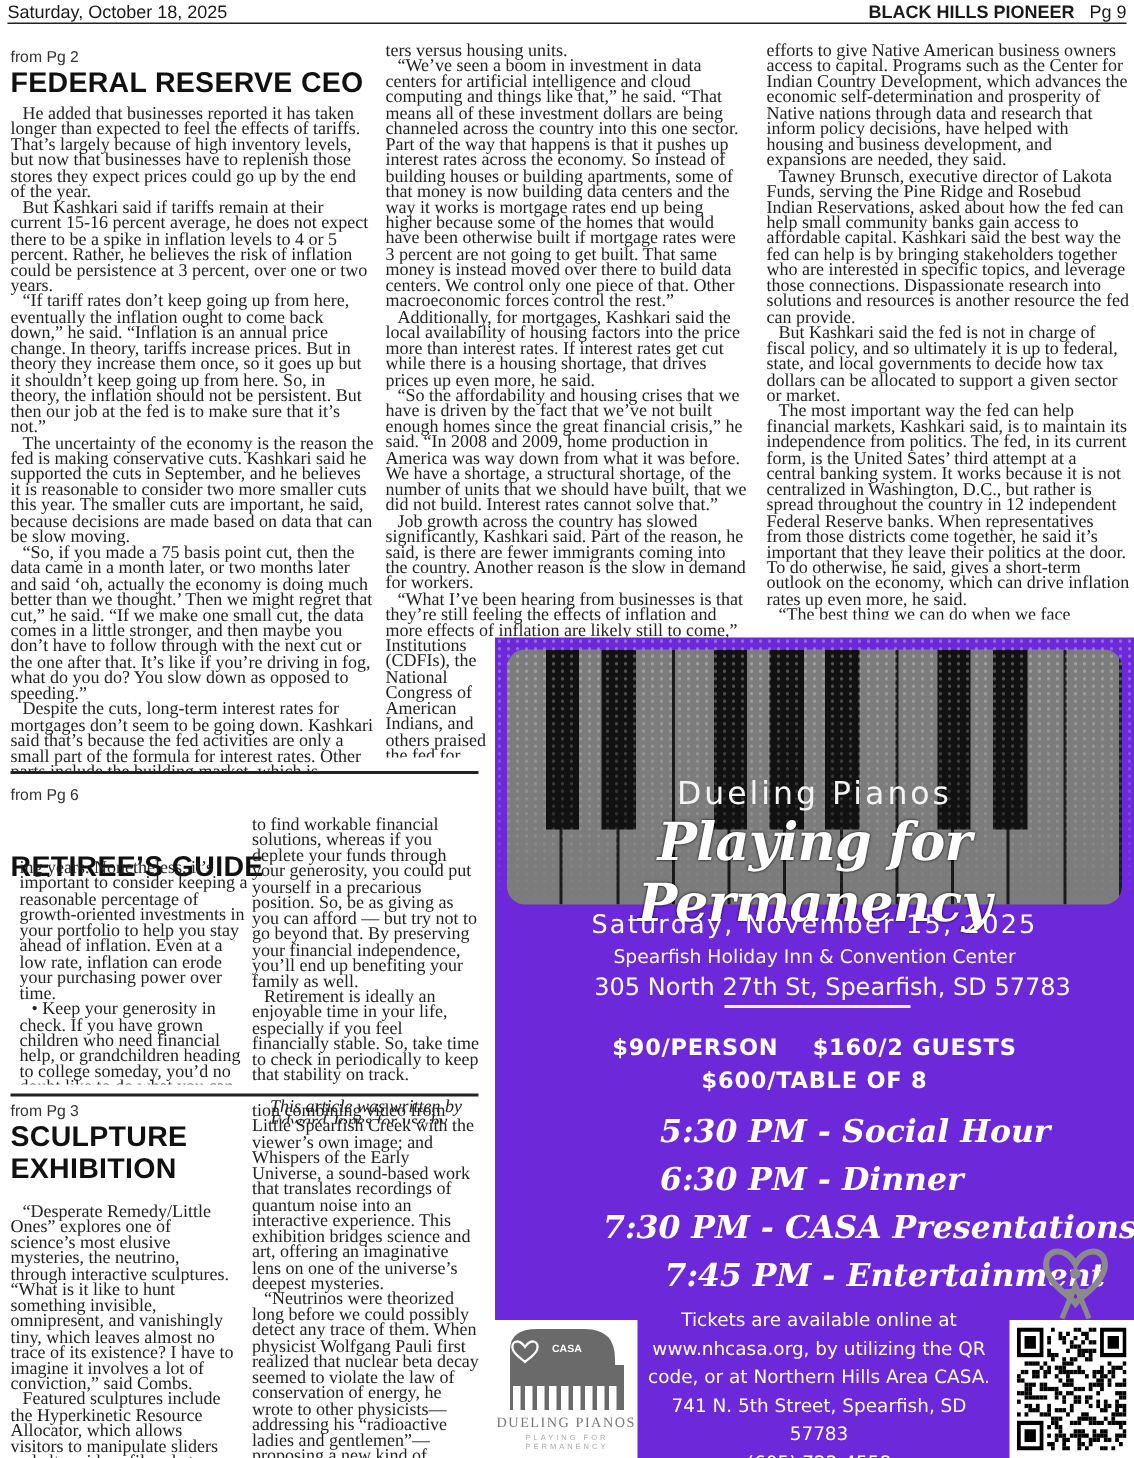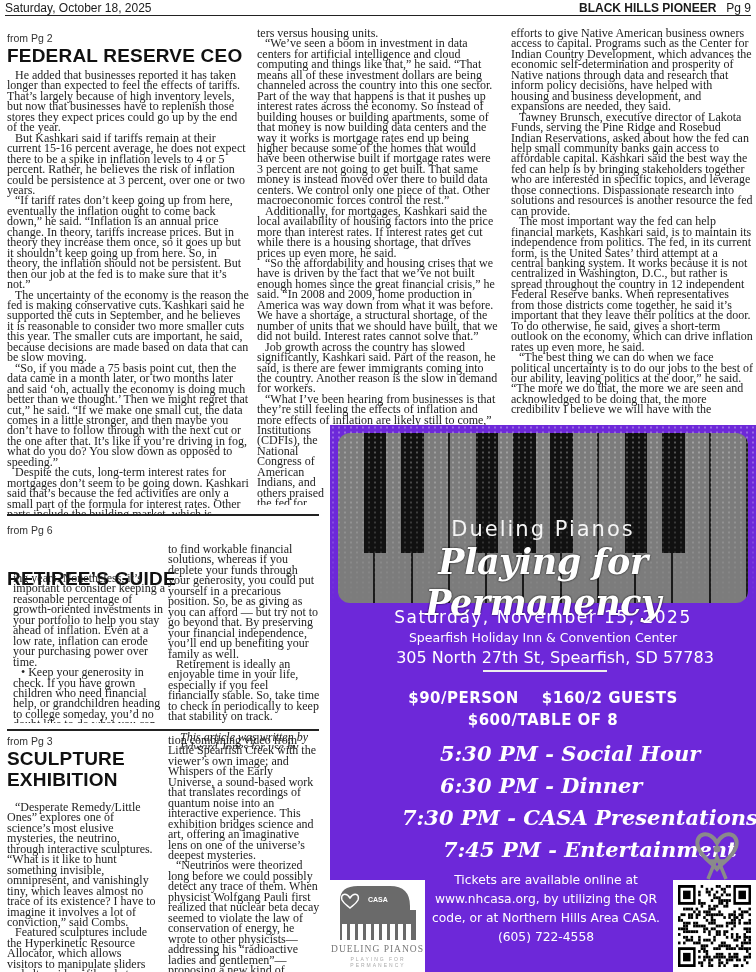--- a/index.html
+++ b/index.html
@@ -70,20 +70,21 @@
     <p>“What I’ve been hearing from businesses is that they’re still feeling the effects of inflation and more effects of inflation are likely still to come,” he said. “But the demand for labor seems like it’s softening a little bit, relative to where it was a year or two ago.”</p>
     <p>During the town hall meeting, many Native American representatives from Community Development Financial</p>
   </div>
   <div class="col body" style="left:257px;top:425px;width:68px;height:80px;">
     <p class="noind">Institutions (CDFIs), the National Congress of American Indians, and others praised the fed for their</p>
   </div>
 
   <div class="col body" style="left:511px;top:28px;width:242px;height:385px;">
     <p class="noind">efforts to give Native American business owners access to capital. Programs such as the Center for Indian Country Development, which advances the economic self-determination and prosperity of Native nations through data and research that inform policy decisions, have helped with housing and business development, and expansions are needed, they said.</p>
     <p>Tawney Brunsch, executive director of Lakota Funds, serving the Pine Ridge and Rosebud Indian Reservations, asked about how the fed can help small community banks gain access to affordable capital. Kashkari said the best way the fed can help is by bringing stakeholders together who are interested in specific topics, and leverage those connections. Dispassionate research into solutions and resources is another resource the fed can provide.</p>
+    <p>But Kashkari said the fed is not in charge of fiscal policy, and so ultimately it is up to federal, state, and local governments to decide how tax dollars can be allocated to support a given sector or market.</p>
     <p>The most important way the fed can help financial markets, Kashkari said, is to maintain its independence from politics. The fed, in its current form, is the United Sates’ third attempt at a central banking system. It works because it is not centralized in Washington, D.C., but rather is spread throughout the country in 12 independent Federal Reserve banks. When representatives from those districts come together, he said it’s important that they leave their politics at the door. To do otherwise, he said, gives a short-term outlook on the economy, which can drive inflation rates up even more, he said.</p>
     <p>“The best thing we can do when we face political uncertainty is to do our jobs to the best of our ability, leaving politics at the door,” he said. “The more we do that, the more we are seen and acknowledged to be doing that, the more credibility I believe we will have with the American people that we are ultimately accountable to.”</p>
   </div>
 </div>
 
 <div class="rule" style="left:7px;top:514px;width:312px;"></div>
 
 <div>
   <div class="kicker" style="position:absolute;left:7px;top:524px;">from Pg 6</div>
   <div class="headline" style="position:absolute;left:7px;top:538px;margin-top:30px;">RETIREE’S GUIDE</div>
@@ -153,20 +154,21 @@
   <svg class="ad-heart" viewBox="0 0 50 55">
     <path d="M25 18 C18 4 2 8 6 22 C9 32 20 38 25 44 C30 38 41 32 44 22 C48 8 32 4 25 18 Z" fill="none" stroke="#8a8a8a" stroke-width="4"></path>
     <circle cx="25" cy="24" r="3.5" fill="#8a8a8a"></circle>
     <path d="M16 54 L25 32 L34 54 M18 36 L32 36" stroke="#8a8a8a" stroke-width="3.5" fill="none"></path>
   </svg>
 
   <div class="ad-tickets">
     <div>Tickets are available online at</div>
     <div>www.nhcasa.org, by utilizing the QR</div>
     <div>code, or at Northern Hills Area CASA.</div>
+    <div>741 N. 5th Street, Spearfish, SD 57783</div>
     <div>(605) 722-4558</div>
   </div>
 
   <div class="ad-logo">
     <svg width="95" height="62" viewBox="0 0 95 62">
       <path d="M10 60 L10 20 Q10 6 28 6 L60 6 Q80 6 80 26 L80 30 L86 30 L86 60 Z" fill="#6a6a6a"></path>
       <g fill="#fff">
         <rect x="12" y="44" width="5" height="16"></rect>
           <rect x="20" y="44" width="5" height="16"></rect>
           <rect x="28" y="44" width="5" height="16"></rect>

